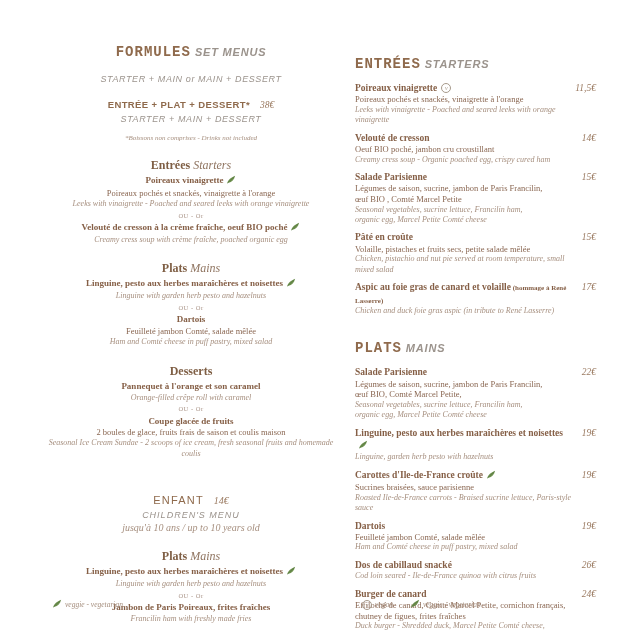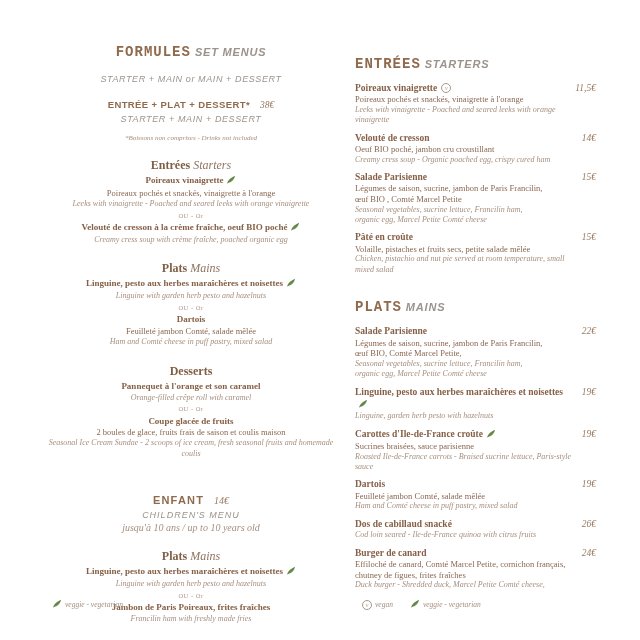--- a/index.html
+++ b/index.html
@@ -28,21 +28,21 @@
   .chead{margin-top:13px;margin-bottom:2px;}
   .cfr{font-weight:bold;font-size:12px;color:#7f5f45;}
   .cen{font-style:italic;font-size:12px;color:#8f7460;}
   .ldname{font-weight:bold;font-size:9px;color:#855f46;line-height:1.3;}
   .lfr{font-size:8.5px;color:#8a6752;line-height:1.3;}
   .len{font-style:italic;font-size:8px;color:#a68f7f;line-height:1.35;}
   .orsep{font-size:6.5px;color:#ab968a;letter-spacing:0.5px;line-height:1.6;margin:1px 0;}
 
   
   .enfant{margin-top:30px;}
-  .etitle{font-family:"Liberation Sans",sans-serif;font-weight:bold;font-size:11px;
+  .etitle{font-family:"Liberation Sans",sans-serif;font-weight:normal;font-size:11px;
           letter-spacing:1.2px;color:#8f6a4c;}
   .eprice{font-style:italic;font-size:10px;color:#9b7b62;margin-left:6px;}
   .esub{font-family:"Liberation Sans",sans-serif;font-style:italic;font-size:9px;
         letter-spacing:1px;color:#9b938c;margin-top:2px;}
   .enote{font-style:italic;font-size:10px;color:#a68f7f;margin-top:2px;}
 
   
   .shead{margin-bottom:10px;}
   .sect{margin-bottom:22px;}
   .item{display:flex;justify-content:space-between;align-items:flex-start;gap:8px;margin-bottom:6px;}
@@ -171,20 +171,27 @@
             <div class="iprice">15€</div>
           </div>
           <div class="item">
             <div class="itxt">
               <div class="iname"><span>Pâté en croûte</span></div>
               <div class="ifr">Volaille, pistaches et fruits secs, petite salade mêlée</div>
               <div class="ien">Chicken, pistachio and nut pie served at room temperature, small mixed salad</div>
             </div>
             <div class="iprice">15€</div>
           </div>
+          <div class="item">
+            <div class="itxt">
+              <div class="iname"><span>Aspic au foie gras de canard et volaille</span><span class="inote"> (hommage à René Lasserre)</span></div>
+              <div class="ien">Chicken and duck foie gras aspic (in tribute to René Lasserre)</div>
+            </div>
+            <div class="iprice">17€</div>
+          </div>
         </div>
         <div class="sect">
           <div class="shead"><span class="title-sans">PLATS</span><span class="subtitle-sans"> MAINS</span></div>
           <div class="item">
             <div class="itxt">
               <div class="iname"><span>Salade Parisienne</span></div>
               <div class="ifr">Légumes de saison, sucrine, jambon de Paris Francilin,</div>
               <div class="ifr">œuf BIO, Comté Marcel Petite,</div>
               <div class="ien">Seasonal vegetables, sucrine lettuce, Francilin ham,</div>
               <div class="ien">organic egg, Marcel Petite Comté cheese</div>

